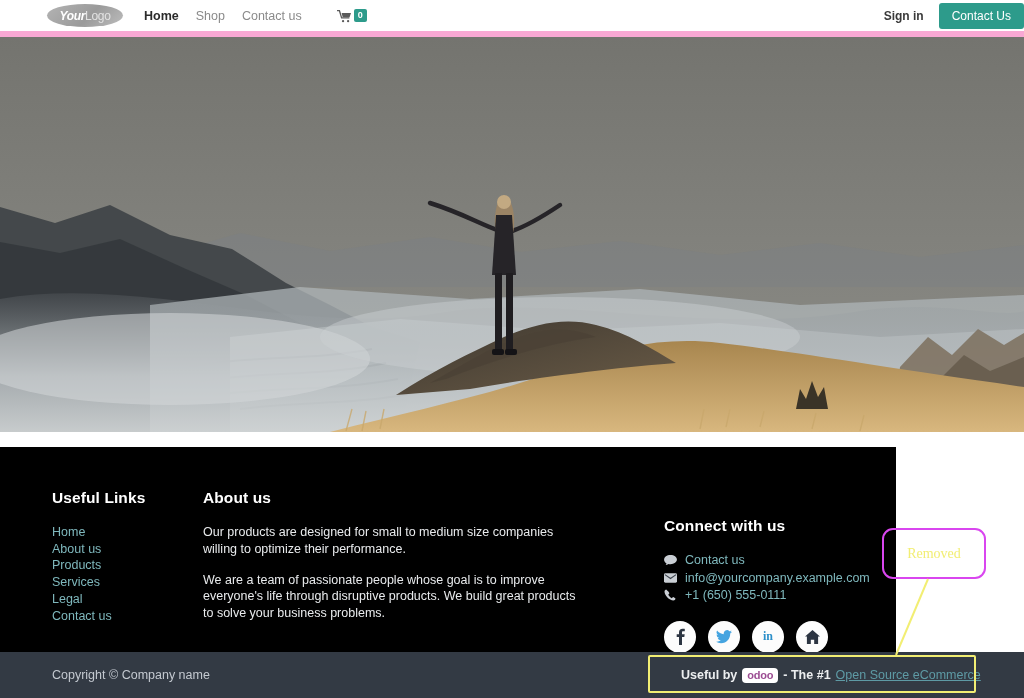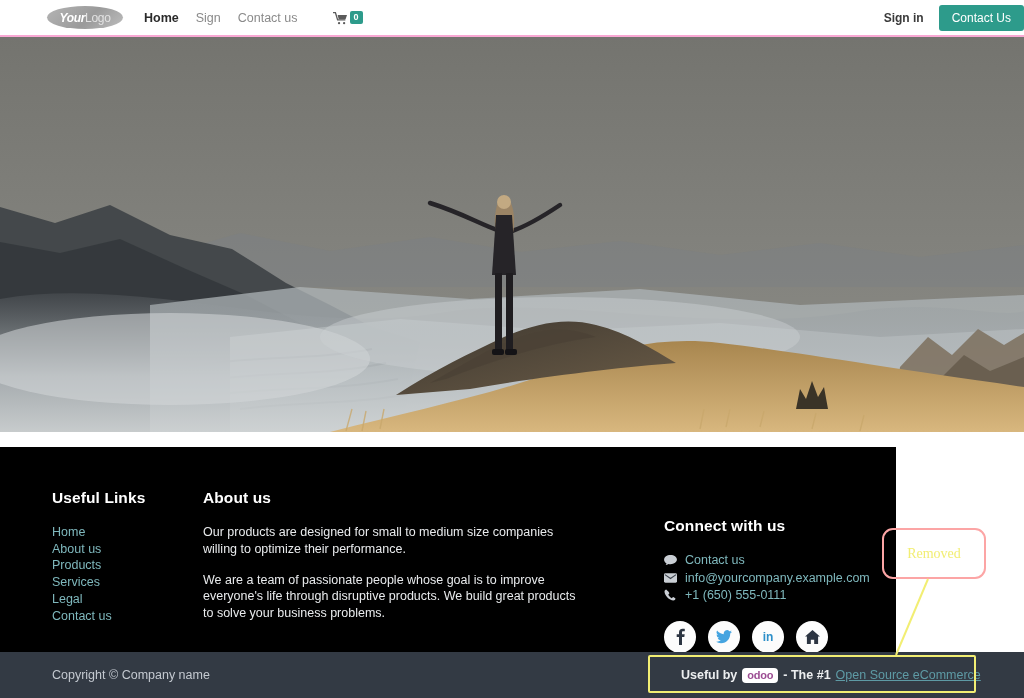--- a/index.html
+++ b/index.html
@@ -9,21 +9,21 @@
     background: #ffffff;
     overflow: hidden;
   }
   .page { position: relative; width: 1024px; height: 698px; }
 
   
   .header {
     position: absolute; top: 0; left: 0;
     width: 1024px; height: 37px;
     background: #ffffff;
-    border-bottom: 2px solid #f9a8d4;
+    border-bottom: 6px solid #f9a8d4;
     display: flex; align-items: center;
   }
   .logo {
     margin-left: 47px;
     width: 76px; height: 23px;
     border-radius: 50% / 50%;
     background: linear-gradient(135deg,#b4b4b4 0%, #9a9a9a 55%, #bdbdbd 100%);
     display: flex; align-items: center; justify-content: center;
     font-size: 12px; letter-spacing: -0.3px;
     overflow: hidden;
@@ -92,20 +92,21 @@
     line-height: 16.5px; margin-bottom: 1px;
   }
   .f-contact-row .ci { width: 14px; color: #c9ced4; display: flex; align-items: center; justify-content: flex-start; }
   .f-contact-row a { color: #7fb8bd; font-size: 12.5px; text-decoration: none; }
 
   .socials { display: flex; gap: 12px; margin-top: 17px; }
   .soc {
     width: 32px; height: 32px; border-radius: 50%;
     background: #fcfcfc; display: flex; align-items: center; justify-content: center;
     text-decoration: none;
+    font-family: Liberation Serif, serif;
   }
   .soc.fb  { color: #2c3542; font-weight: bold; font-size: 15px; font-family: "Liberation Serif", serif; }
   .soc.tw  { color: #45a4e0; }
   .soc.li  { color: #2c8fc9; font-weight: bold; font-size: 12px; }
   .soc.hm  { color: #2c3542; }
 
   
   .copybar {
     position: absolute; top: 652px; left: 0;
     width: 1024px; height: 46px;
@@ -129,41 +130,41 @@
   
   .anno-box {
     position: absolute; left: 648px; top: 655px;
     width: 328px; height: 38px;
     border: 2px solid #f2ee73; border-radius: 2px;
     pointer-events: none;
   }
   .anno-label {
     position: absolute; left: 882px; top: 528px;
     width: 104px; height: 51px;
-    border: 2px solid #fca5a5; border-radius: 11px;
+    border: 2px solid #d946ef; border-radius: 11px;
     display: flex; align-items: center; justify-content: center;
     color: #f2ee73; font-size: 14px;
     font-family: "Liberation Serif", serif;
   }
   .anno-line { position: absolute; left: 0; top: 0; width: 1024px; height: 698px; pointer-events: none; }
 </style>
 </head>
 <body>
 
 <div class="page">
 
   <div class="header">
     <div class="logo">
       <span class="l1">Your</span>
         <span class="l2">Logo</span>
     </div>
 
     <div class="nav">
       <a href="#" class="active">Home</a>
-      <a href="#">Sign</a>
+      <a href="#">Shop</a>
       <a href="#">Contact us</a>
 
       <div class="cart-wrap">
         <span class="cart-ico">
           <svg viewBox="0 0 20 18" width="15" height="13">
               <path d="M0 1h3l3 10h10" stroke="#5b5b5b" stroke-width="1.8" fill="none" stroke-linecap="round"></path>
               <path d="M6 4h13l-2 6H7.5z" fill="#5b5b5b"></path>
               <circle cx="8" cy="15.5" r="1.6" fill="#5b5b5b"></circle>
               <circle cx="15" cy="15.5" r="1.6" fill="#5b5b5b"></circle>
             </svg>

